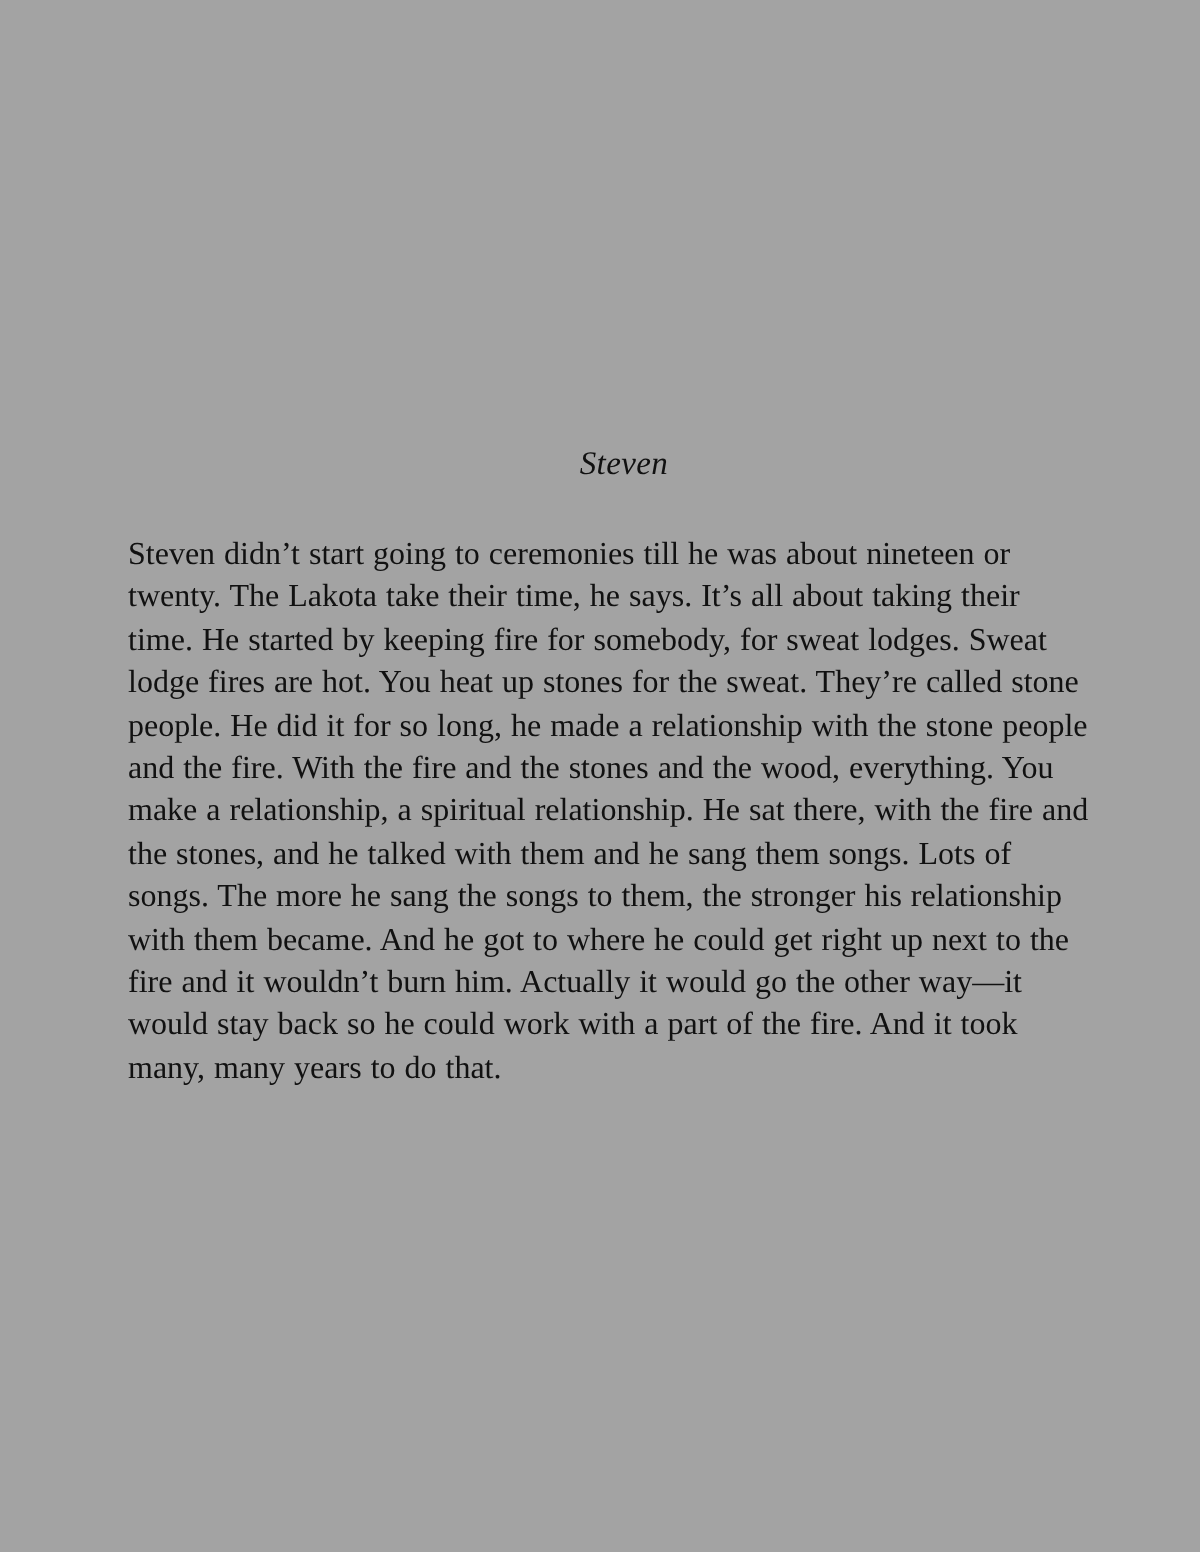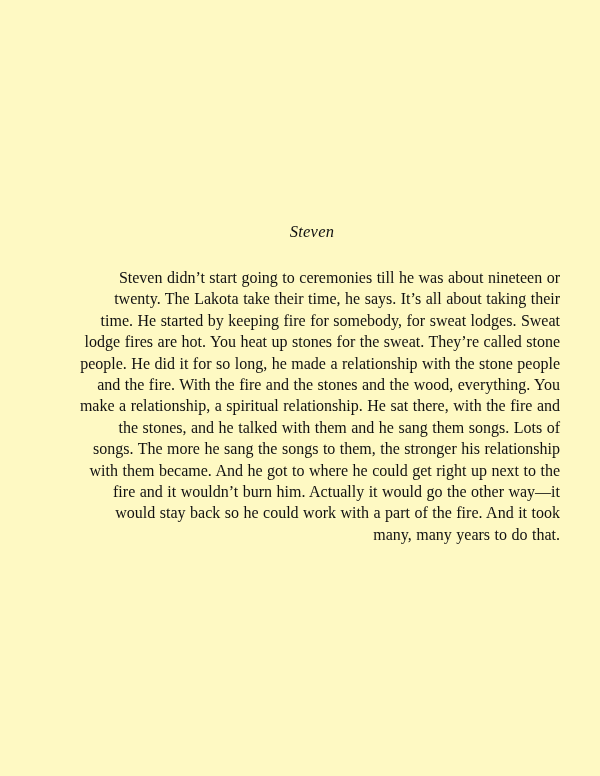--- a/index.html
+++ b/index.html
@@ -12,36 +12,36 @@
     height: 776px;
     overflow: hidden;
     font-family: "Liberation Serif", "DejaVu Serif", serif;
     color: #111111;
   }
   .page {
     width: 600px;
     height: 776px;
     box-sizing: border-box;
     padding: 222px 40px 0 64px;
-    background: #fef9c3;
+    background: #a3a3a3;
   }
   .section-title {
     margin: 0;
     font-size: 16.5px;
     line-height: 20px;
     font-weight: normal;
     font-style: italic;
     text-align: center;
     letter-spacing: 0.2px;
   }
   .body-paragraph {
     margin: 25px 0 0 0;
     font-size: 16px;
     line-height: 21.4px;
-    text-align: right;
+    text-align: left;
     white-space: pre-line;
     word-spacing: 0.5px;
   }
 </style>
 </head>
 <body>
 
 <div class="page">
   <h1 class="section-title">Steven</h1>
   <p class="body-paragraph">Steven didn’t start going to ceremonies till he was about nineteen or

